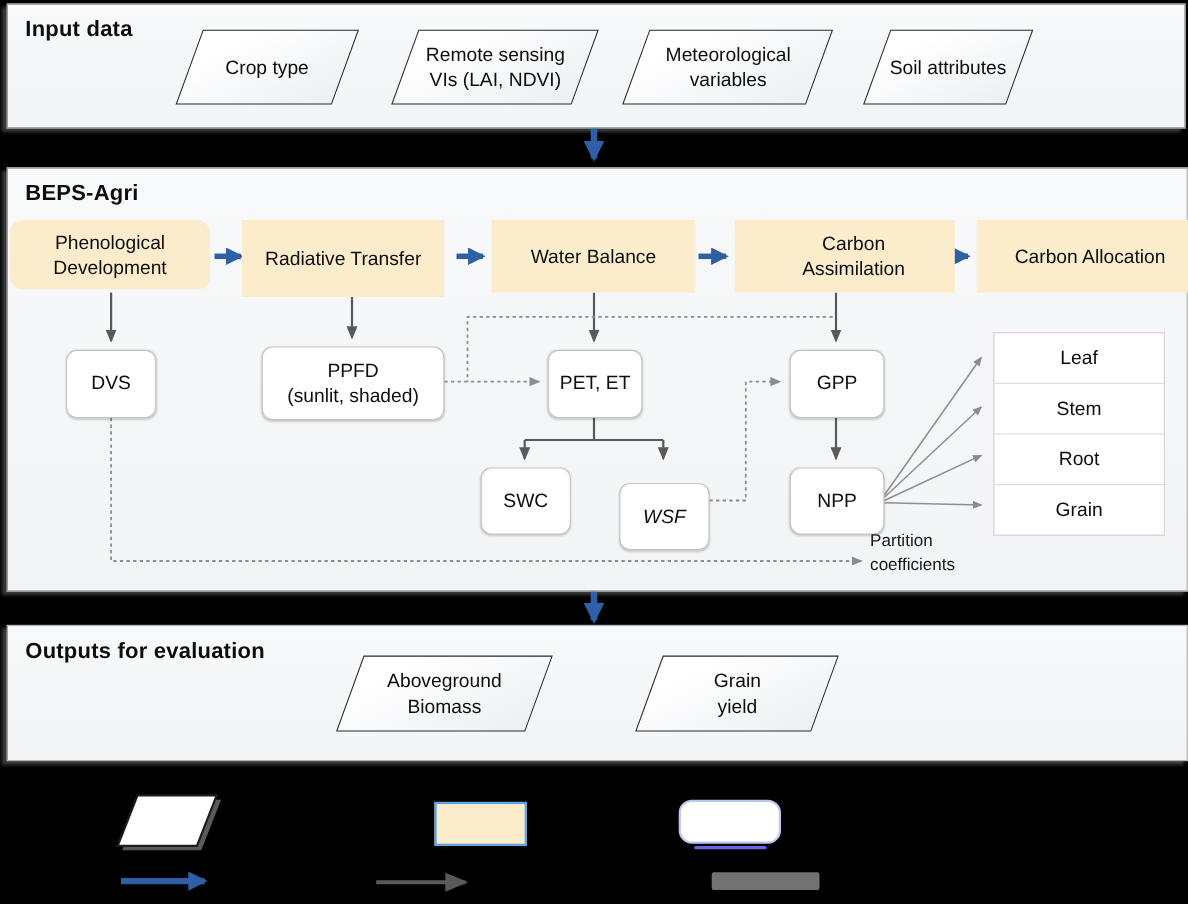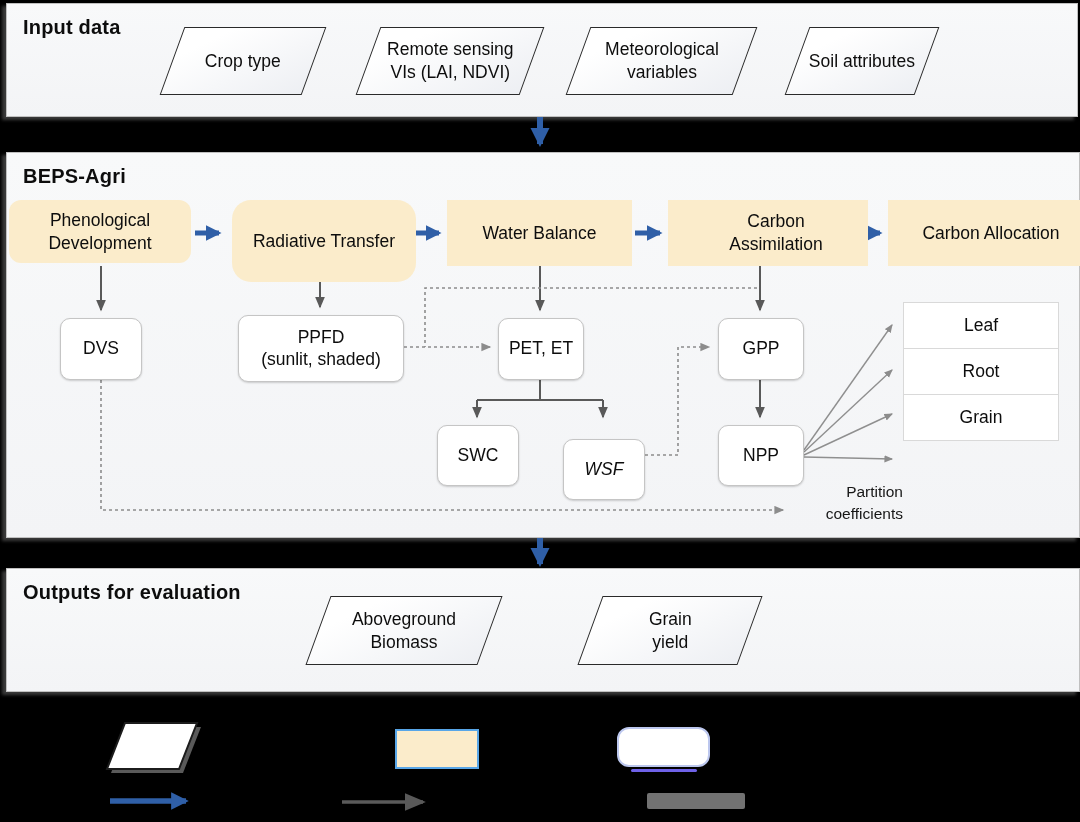--- a/index.html
+++ b/index.html
@@ -35,21 +35,21 @@
   }
   .pool-table{
     position:absolute;left:903px;top:302px;width:154px;background:#f0abfc;border:1px solid #d9d9d9;
   }
   .pool-row{
     height:45px;display:flex;align-items:center;justify-content:center;
     font-size:17.5px;border-bottom:1px solid #d9d9d9;background:#fff;color:#0d0d0d;
   }
   .pool-row:last-child{border-bottom:none;}
   .annot{
-    position:absolute;left:791px;top:481px;width:112px;text-align:right;
+    position:absolute;left:791px;top:481px;width:112px;text-align:left;
     font-size:15.5px;line-height:1.45;white-space:pre-line;color:#161616;
   }
   .connectors{position:absolute;left:0;top:0;pointer-events:none;}
   .legend-yellow{
     position:absolute;left:395px;top:729px;width:84px;height:40px;
     background:#fbeccb;border:2.5px solid #58a6e8;box-sizing:border-box;
   }
   .legend-rounded{
     position:absolute;left:617px;top:727px;width:93px;height:40px;border-radius:12px;
     background:#fff;border:2px solid #bcc7ee;box-sizing:border-box;
@@ -132,37 +132,38 @@
   <div class="pgram" style="left:578px;top:27px;width:165px;height:66px;">
     <span class="lbl">Meteorological
 variables</span>
   </div>
   <div class="pgram" style="left:797px;top:27px;width:128px;height:66px;">
     <span class="lbl">Soil attributes</span>
   </div>
 
   <div class="module" style="left:9px;top:200px;width:182px;height:63px;border-radius:12px;">Phenological
 Development</div>
-  <div class="module" style="left:232px;top:200px;width:184px;height:82px;border-radius:19px;">Radiative Transfer</div>
+  <div class="module" style="left:220px;top:200px;width:184px;height:70px;">Radiative Transfer</div>
   <div class="module" style="left:447px;top:200px;width:185px;height:66px;">Water Balance</div>
   <div class="module" style="left:668px;top:200px;width:184px;height:66px;padding-left:16px;">Carbon
 Assimilation</div>
   <div class="module" style="left:888px;top:200px;width:206px;height:66px;">Carbon Allocation</div>
 
   <div class="varbox" style="left:60px;top:318px;width:80px;height:60px;">DVS</div>
   <div class="varbox" style="left:238px;top:315px;width:164px;height:65px;">PPFD
 (sunlit, shaded)</div>
   <div class="varbox" style="left:498px;top:318px;width:84px;height:60px;">PET, ET</div>
   <div class="varbox" style="left:718px;top:318px;width:84px;height:60px;">GPP</div>
   <div class="varbox" style="left:437px;top:425px;width:80px;height:59px;">SWC</div>
   <div class="varbox" style="left:563px;top:439px;width:80px;height:59px;font-style:italic;">WSF</div>
   <div class="varbox" style="left:718px;top:425px;width:84px;height:59px;">NPP</div>
 
   <div class="pool-table">
     <div class="pool-row">Leaf</div>
+    <div class="pool-row">Stem</div>
     <div class="pool-row">Root</div>
     <div class="pool-row">Grain</div>
   </div>
 
   <div class="annot">Partition
 coefficients</div>
 
   <div class="pgram" style="left:318px;top:596px;width:170px;height:67px;">
     <span class="lbl">Aboveground
 Biomass</span>

